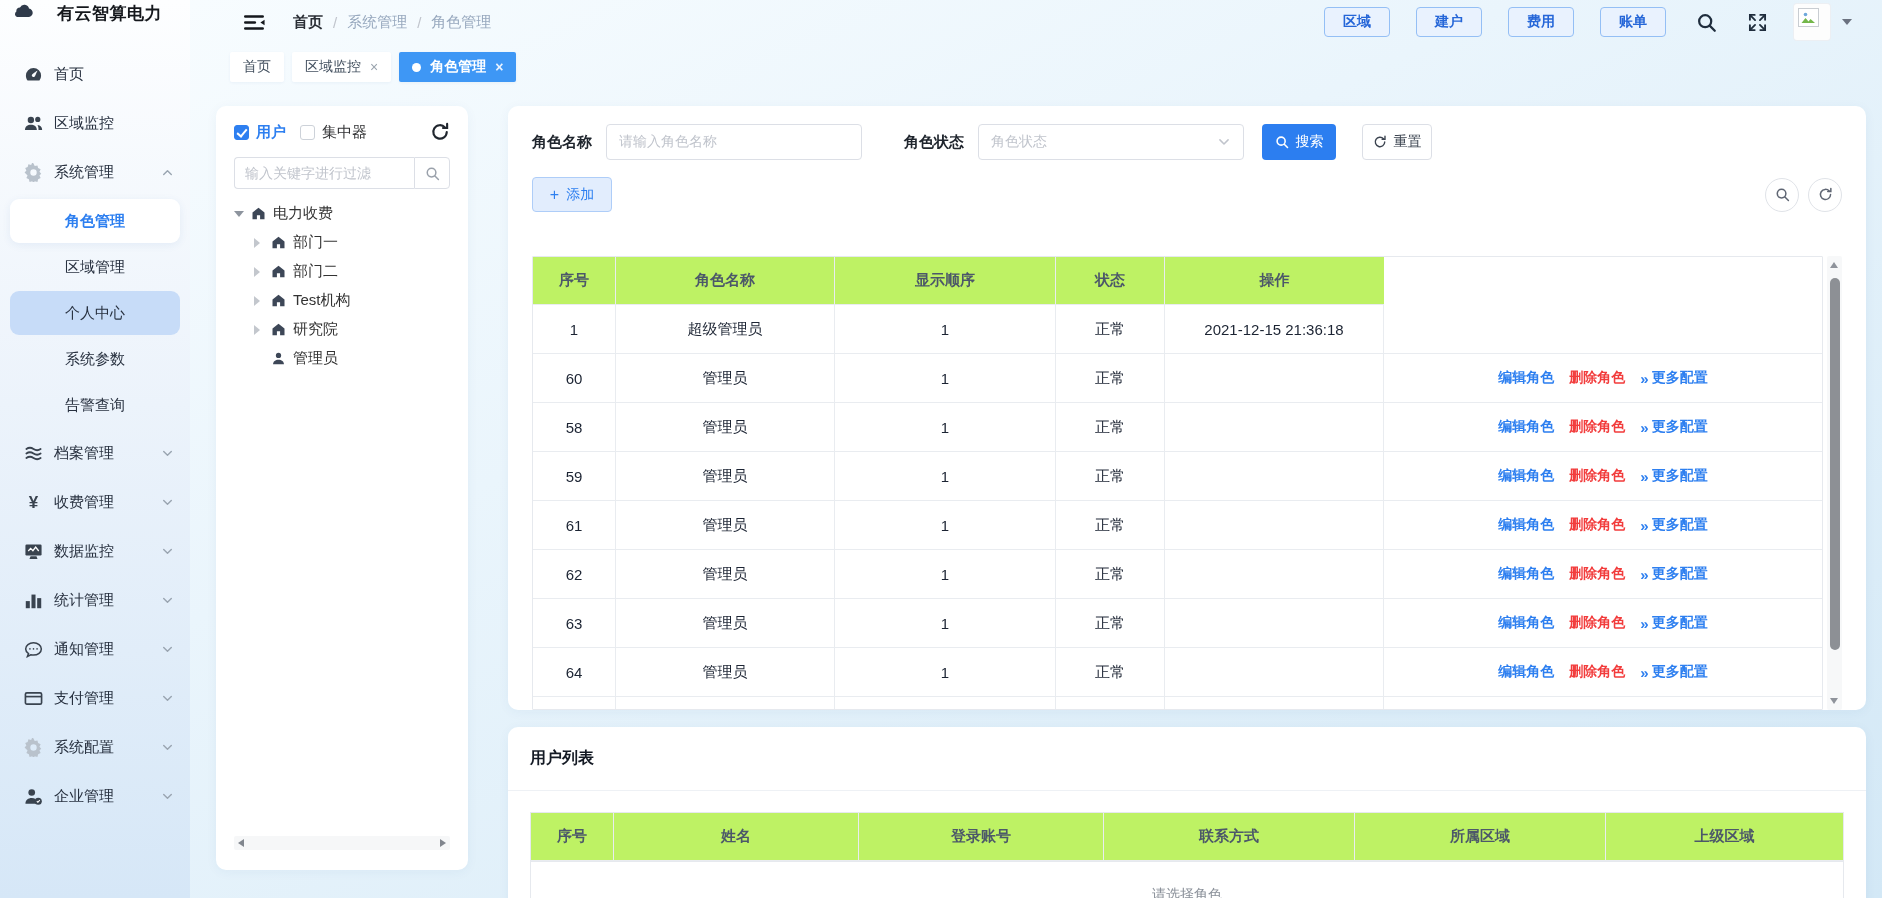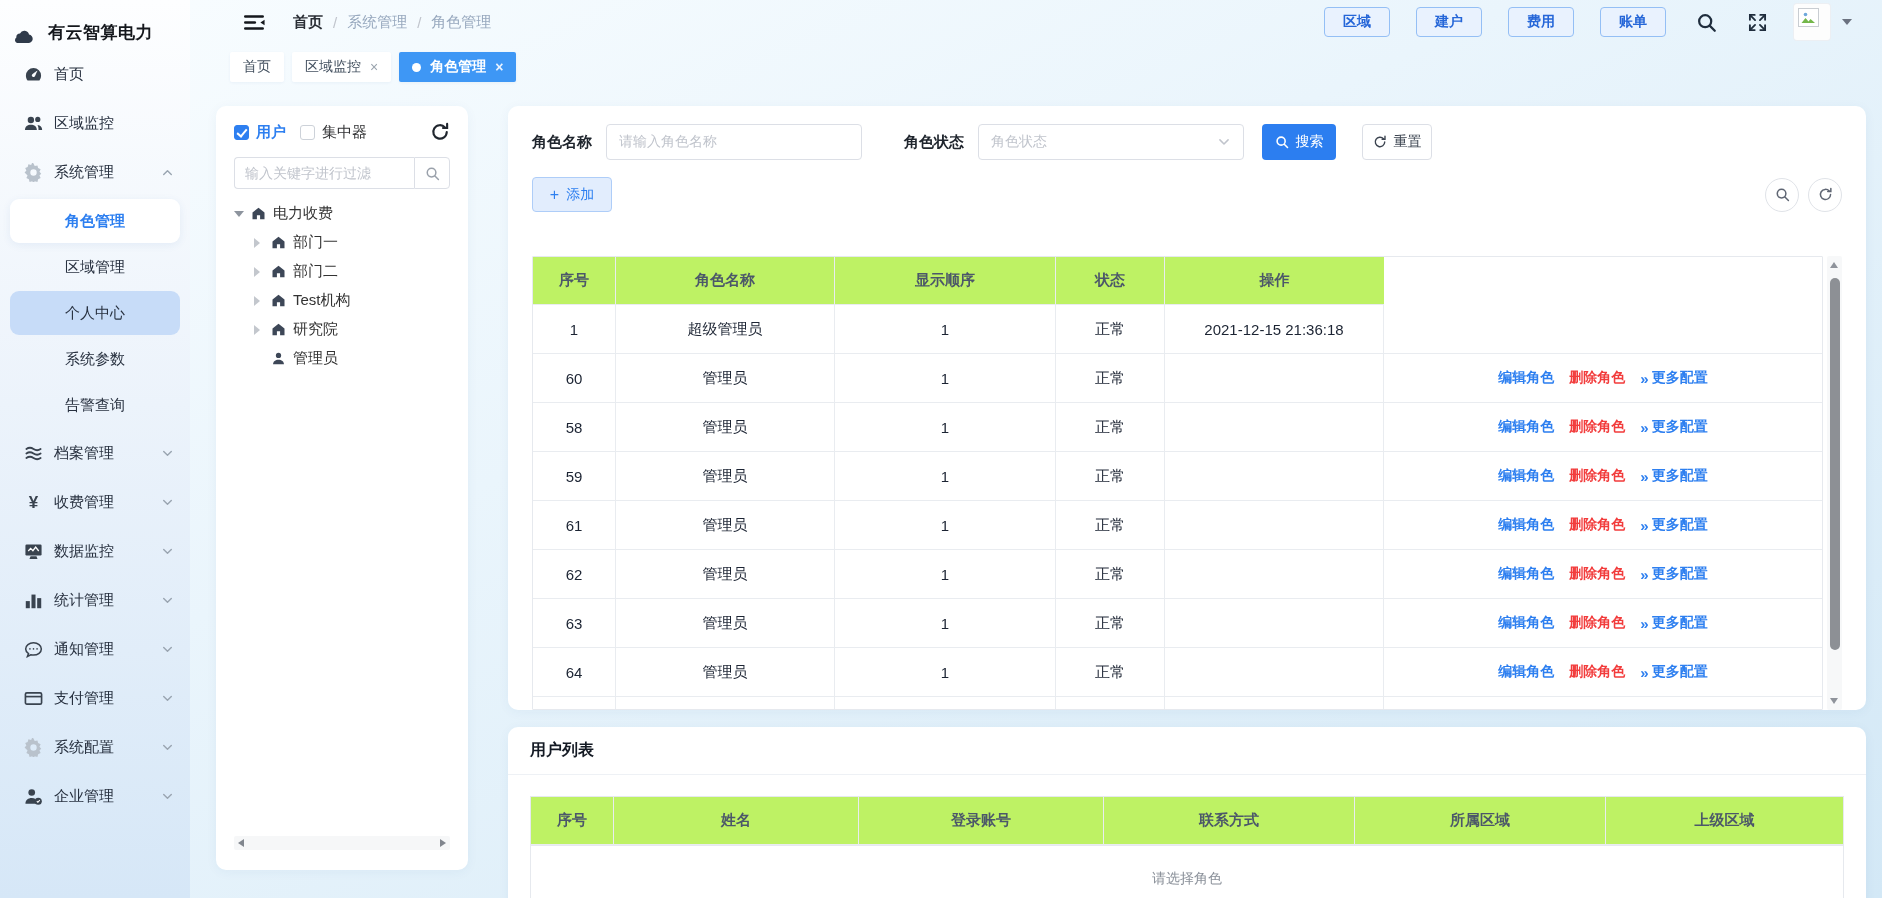--- a/index.html
+++ b/index.html
@@ -5,21 +5,21 @@
   *{margin:0;padding:0;box-sizing:border-box}
   html,body{background:#dfeefa}
   body{font-family:"Liberation Sans","DejaVu Sans",sans-serif;}
   .page{position:relative;width:1882px;height:898px;overflow:hidden;display:flex;
         background:linear-gradient(155deg,#f9fdff 0%,#eaf5fc 40%,#d3e8f6 100%);color:#303133}
   .icon{display:inline-flex;align-items:center;justify-content:center}
   .icon svg{width:100%;height:100%}
 
   
   .sidebar{width:190px;flex:none;background:linear-gradient(180deg,#fdfeff 0%,#ecf3fb 45%,#d6e7f7 100%);padding-top:2px}
-  .logo{height:42px;display:flex;align-items:flex-end;gap:14px;padding-left:12px}
+  .logo{height:42px;display:flex;align-items:flex-start;gap:23px;padding-left:12px}
   .logo .icon{width:22px;height:16px}
   .logo-text{font-size:17px;font-weight:bold;color:#14171c;letter-spacing:.5px}
   .menu{margin-top:6px}
   .menu-item{height:49px;display:flex;align-items:center;padding:0 16px 0 24px;font-size:15px;color:#27303f;cursor:pointer}
   .menu-item .mi{width:19px;height:19px;margin-right:11px;color:#39434f}
   .menu-item[data-name*="system-manage"] .mi,.menu-item[data-name*="system-config"] .mi{color:#b9c2cc}
   .menu-arrow{margin-left:auto;width:13px;height:13px;color:#9aa5b1}
   .menu-arrow.up svg{transform:rotate(180deg)}
   .submenu-item{height:44px;margin:2px 10px;display:flex;align-items:center;justify-content:center;
                 font-size:15px;color:#27303f;border-radius:9px;cursor:pointer}
@@ -121,21 +121,21 @@
   .op-del{color:#f23c3c}
   .op-more{color:#2d7ff0;display:flex;align-items:center;gap:3px}
   .op-more .gg{font-size:15px;font-weight:bold}
   .v-scroll{width:15px;margin-left:4px;height:454px;position:relative;background:#f7f8f9;border-radius:2px;flex:none}
   .v-scroll .tri-up{position:absolute;top:6px;left:3px;width:0;height:0;border-left:4.5px solid transparent;border-right:4.5px solid transparent;border-bottom:6px solid #8f939b;cursor:pointer}
   .v-scroll .tri-dn{position:absolute;bottom:6px;left:3px;width:0;height:0;border-left:4.5px solid transparent;border-right:4.5px solid transparent;border-top:6px solid #8f939b;cursor:pointer}
   .v-thumb{position:absolute;left:2.5px;width:10px;top:22px;height:372px;background:#8d9095;border-radius:6px;cursor:pointer}
 
   
   .user-card{margin-top:17px;flex:1;padding:0 22px;min-height:220px}
-  .user-head{height:48px;display:flex;align-items:center;border-bottom:1px solid #eef1f5;margin:0 -22px;padding:0 22px}
+  .user-head{height:64px;display:flex;align-items:center;border-bottom:1px solid #eef1f5;margin:0 -22px;padding:0 22px}
   .user-title{font-size:16px;font-weight:bold;color:#141a24}
   .utable{margin-top:21px;border:1px solid #e6e9ee}
   .u-empty{height:70px;display:flex;align-items:flex-end;justify-content:center;padding-bottom:28px;
            font-size:14px;color:#8a9099;border-left:1px solid #e6e9ee;border-right:1px solid #e6e9ee;margin:0}
 </style>
 </head>
 <body>
 
 <div class="page" data-name="page">
 

